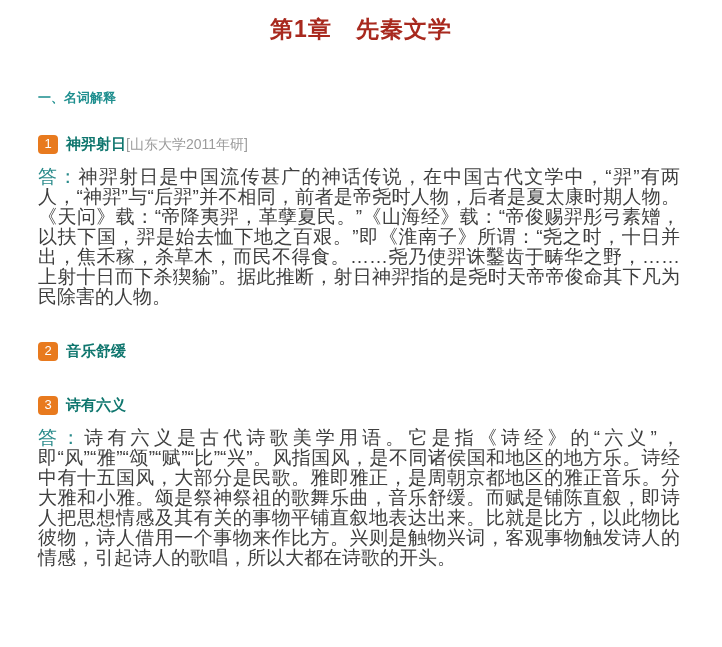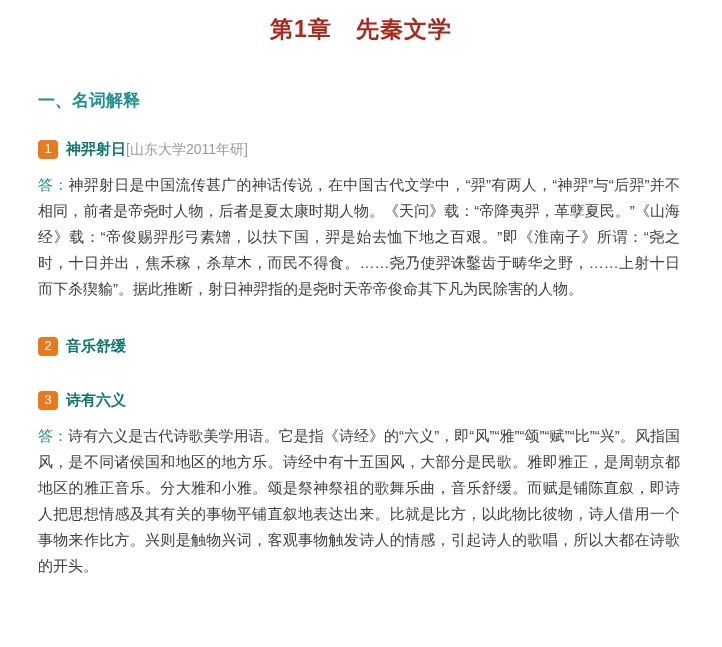--- a/index.html
+++ b/index.html
@@ -22,21 +22,21 @@
   .chapter-title {
     margin: 6px 0 0 0;
     text-align: center;
     font-size: 23px;
     font-weight: bold;
     letter-spacing: 1px;
     color: #a8291e;
   }
   .section-head {
     margin-top: 44px;
-    font-size: 17px;
+    font-size: 13px;
     font-weight: bold;
     color: #1f8f8f;
   }
   .qa-item { margin-top: 34px; }
   .qa-item.first { margin-top: 27px; }
   .item-head {
     display: flex;
     align-items: center;
     font-size: 15px;
     line-height: 20px;
@@ -57,22 +57,22 @@
   .term {
     font-weight: bold;
     color: #0f766e;
   }
   .source {
     color: #9b9b9b;
     font-size: 14px;
   }
   .answer {
     margin: 13px 4px 0 0;
-    font-size: 15px;
-    line-height: 26px;
+    font-size: 19px;
+    line-height: 20px;
     color: #3f3f3f;
     text-align: justify;
   }
   .ans-prefix { color: #2a8b8b; }
 </style>
 </head>
 <body>
 
 <div class="page">
 

